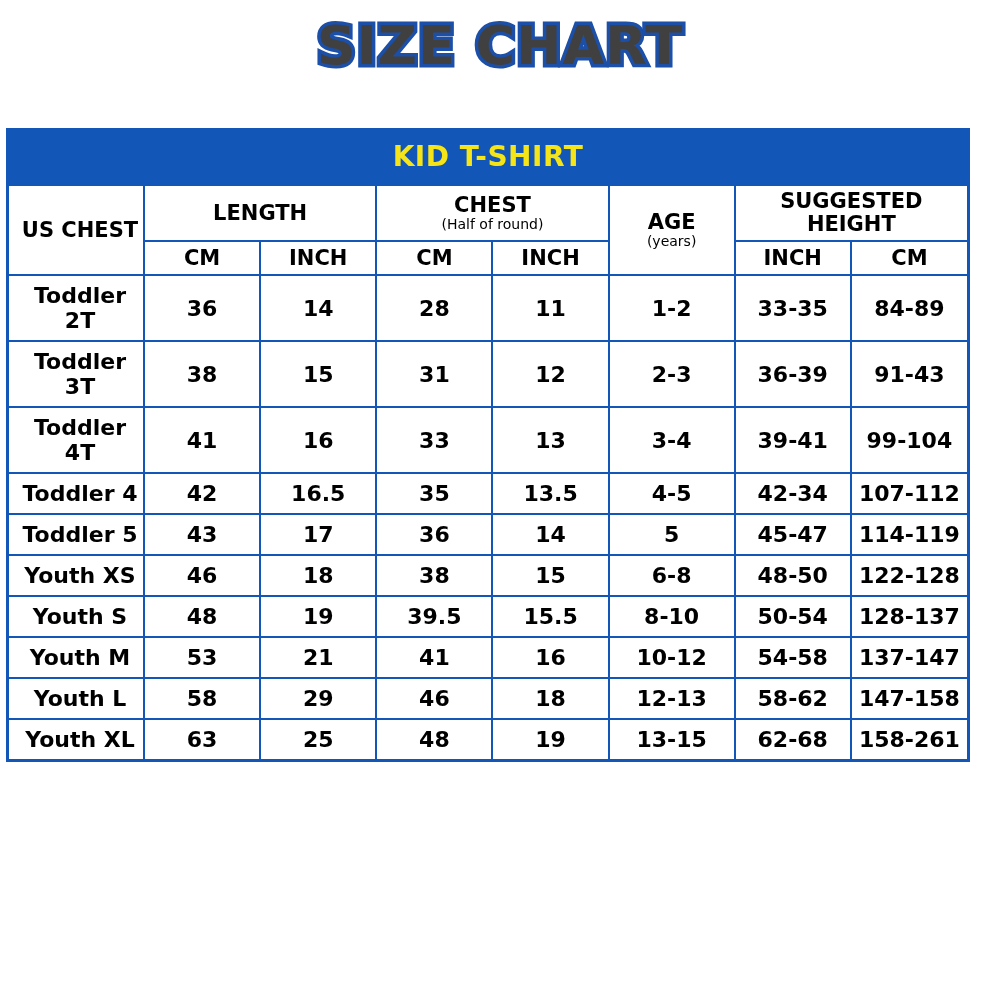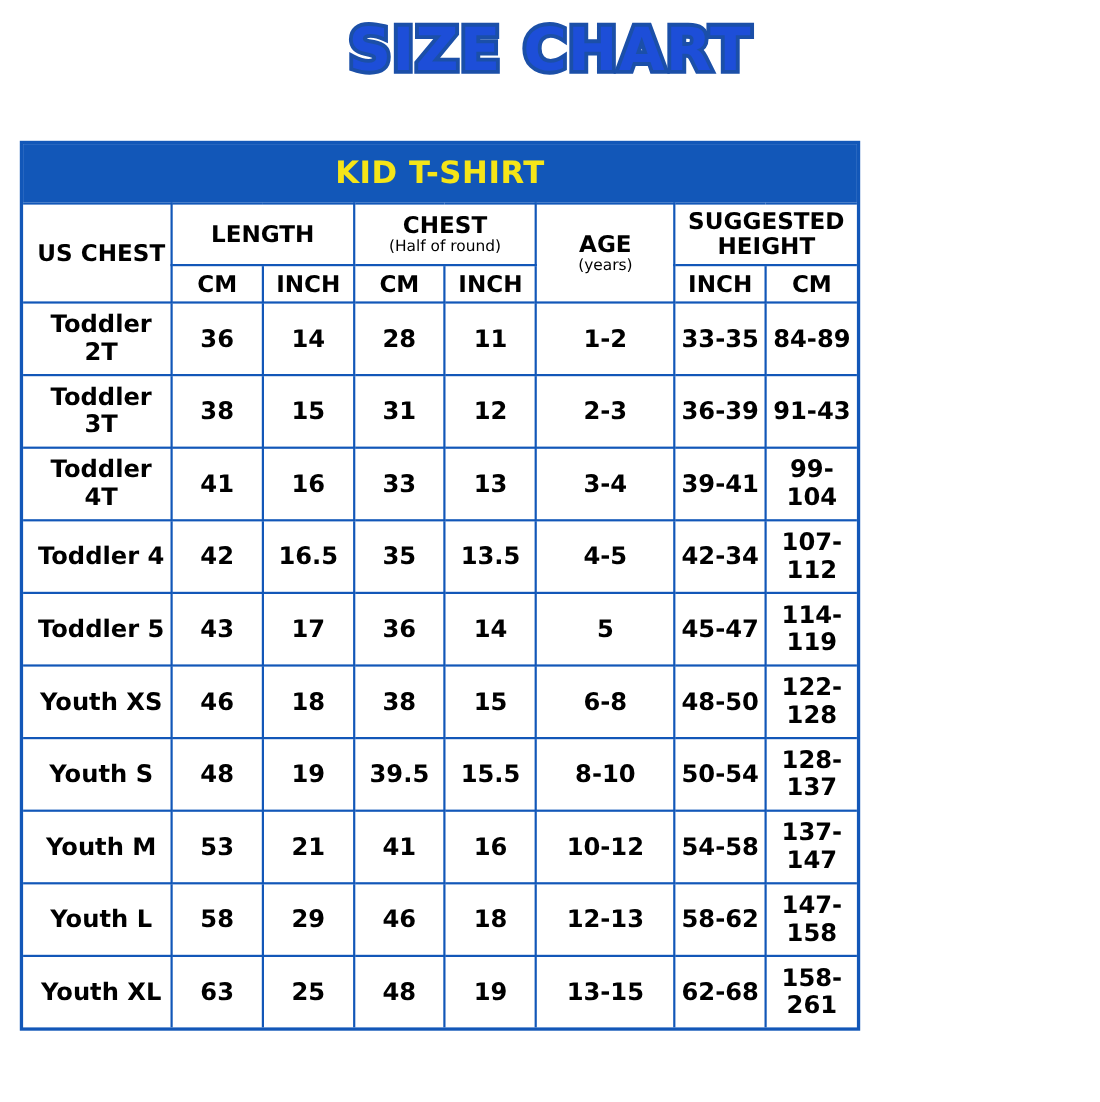--- a/index.html
+++ b/index.html
@@ -27,32 +27,32 @@
     padding-top: 14px;
     height: 78px;
     box-sizing: border-box;
   }
   .main-title {
     display: inline-block;
     font-family: "DejaVu Sans", sans-serif;
     font-size: 54px;
     font-weight: bold;
     letter-spacing: 1px;
-    color: #1d4ed8;
+    color: #404040;
     -webkit-text-stroke: 7px #1b4fa8;
     paint-order: stroke fill;
     text-transform: uppercase;
   }
 
   
   .table-area {
     position: absolute;
-    left: 18px;
+    left: 6px;
     top: 128px;
-    width: 764px;
+    width: 964px;
     border: 3px solid #1257b8;
     box-sizing: border-box;
     background: #fff;
   }
 
   .banner {
     background: #1257b8;
     color: #f5e518;
     text-align: center;
     font-size: 28px;

